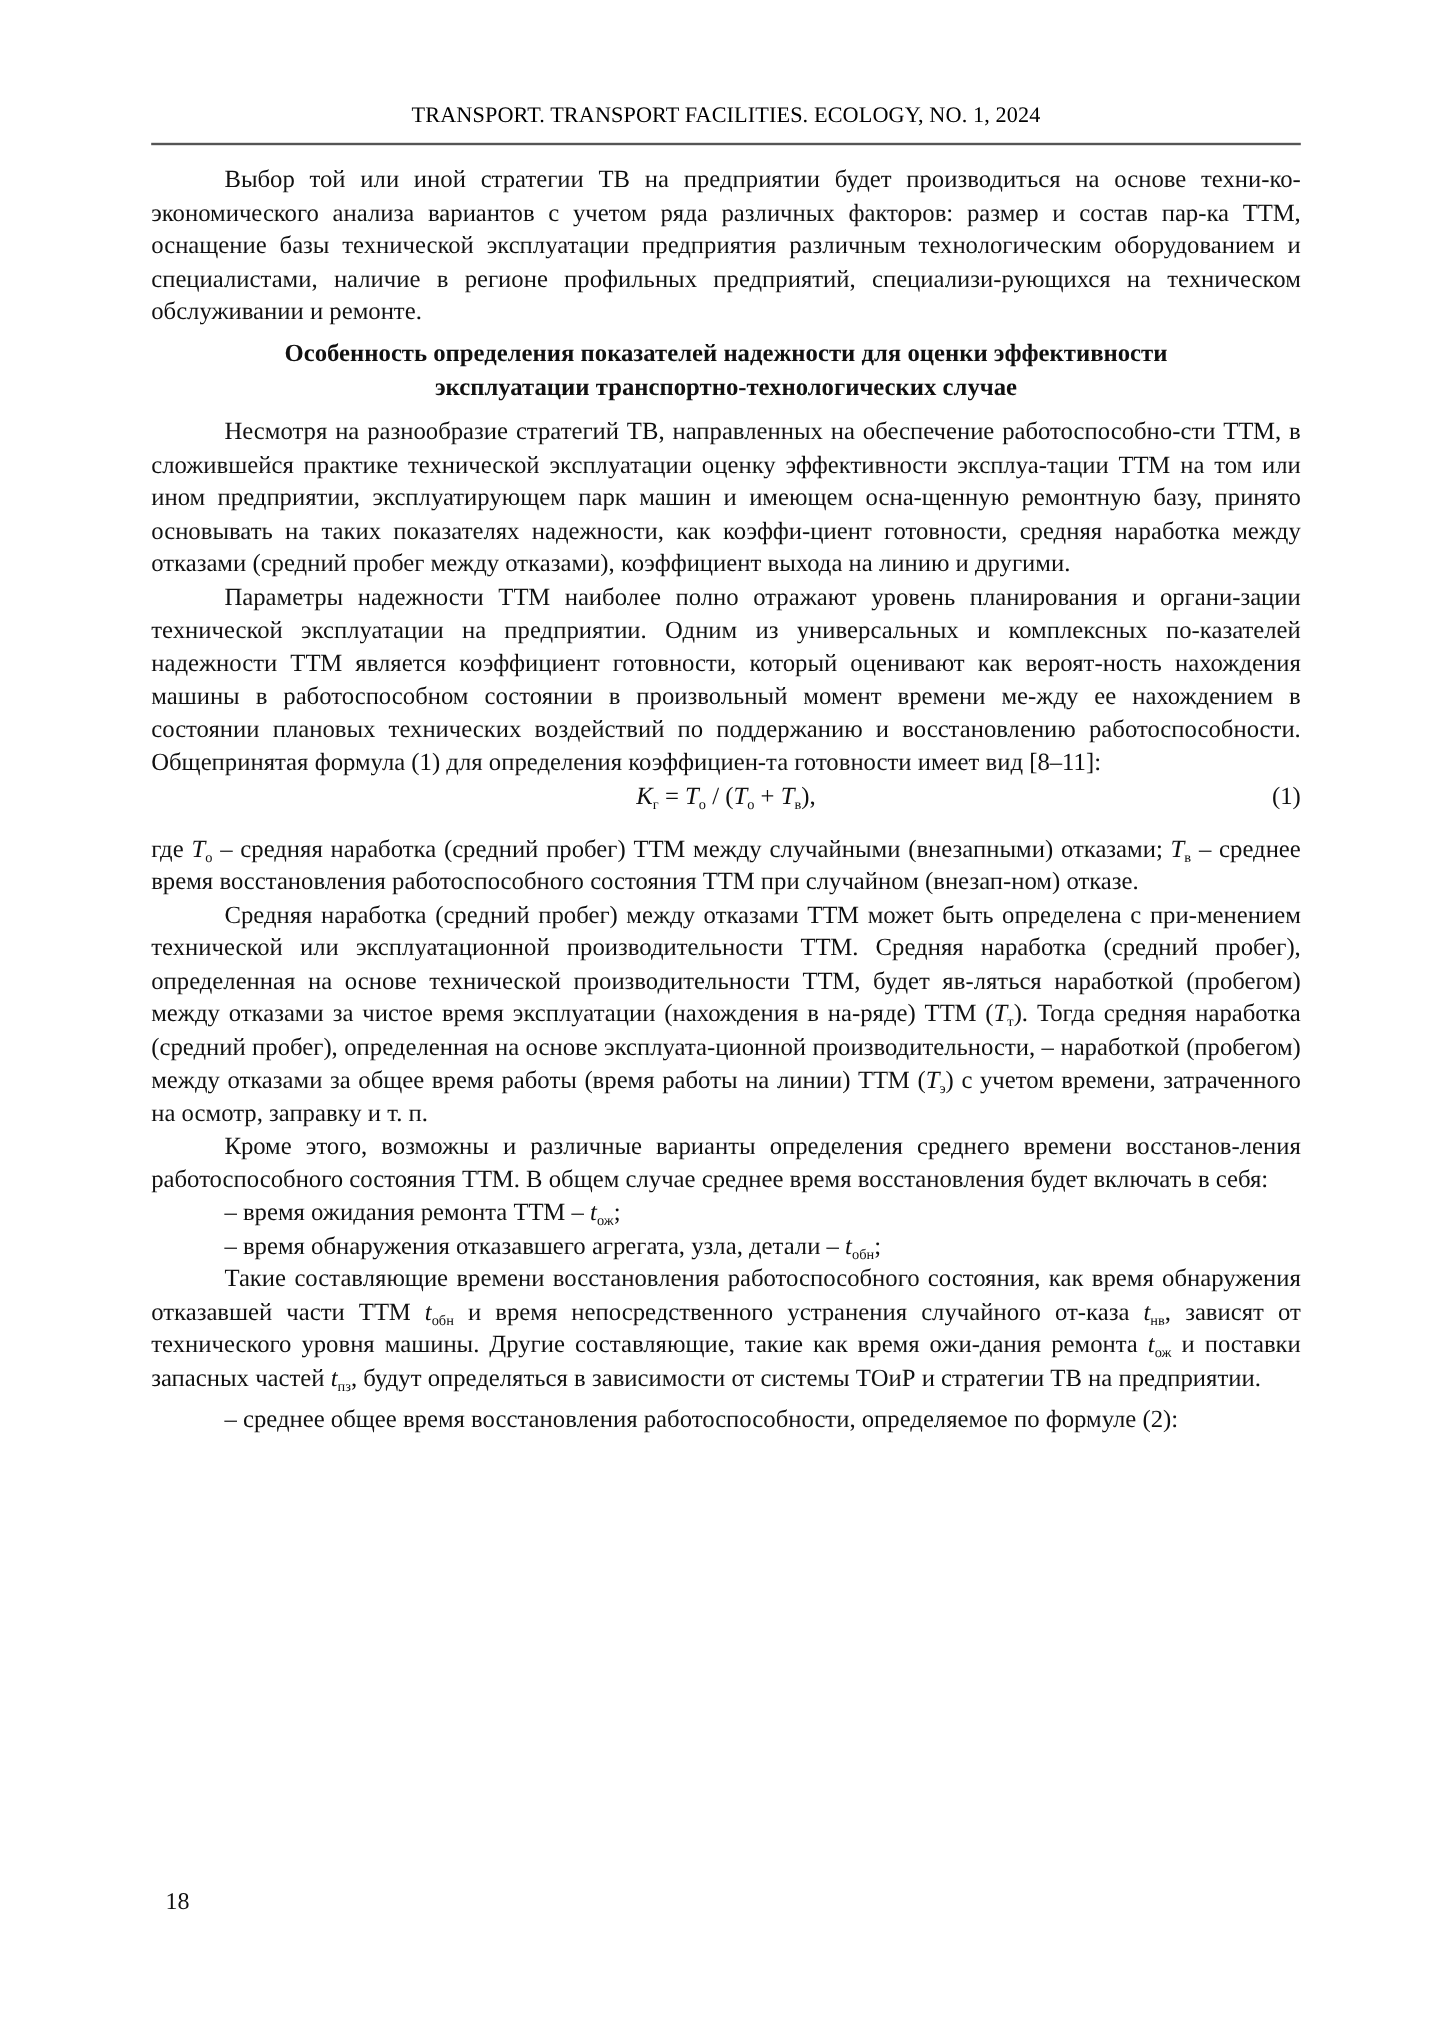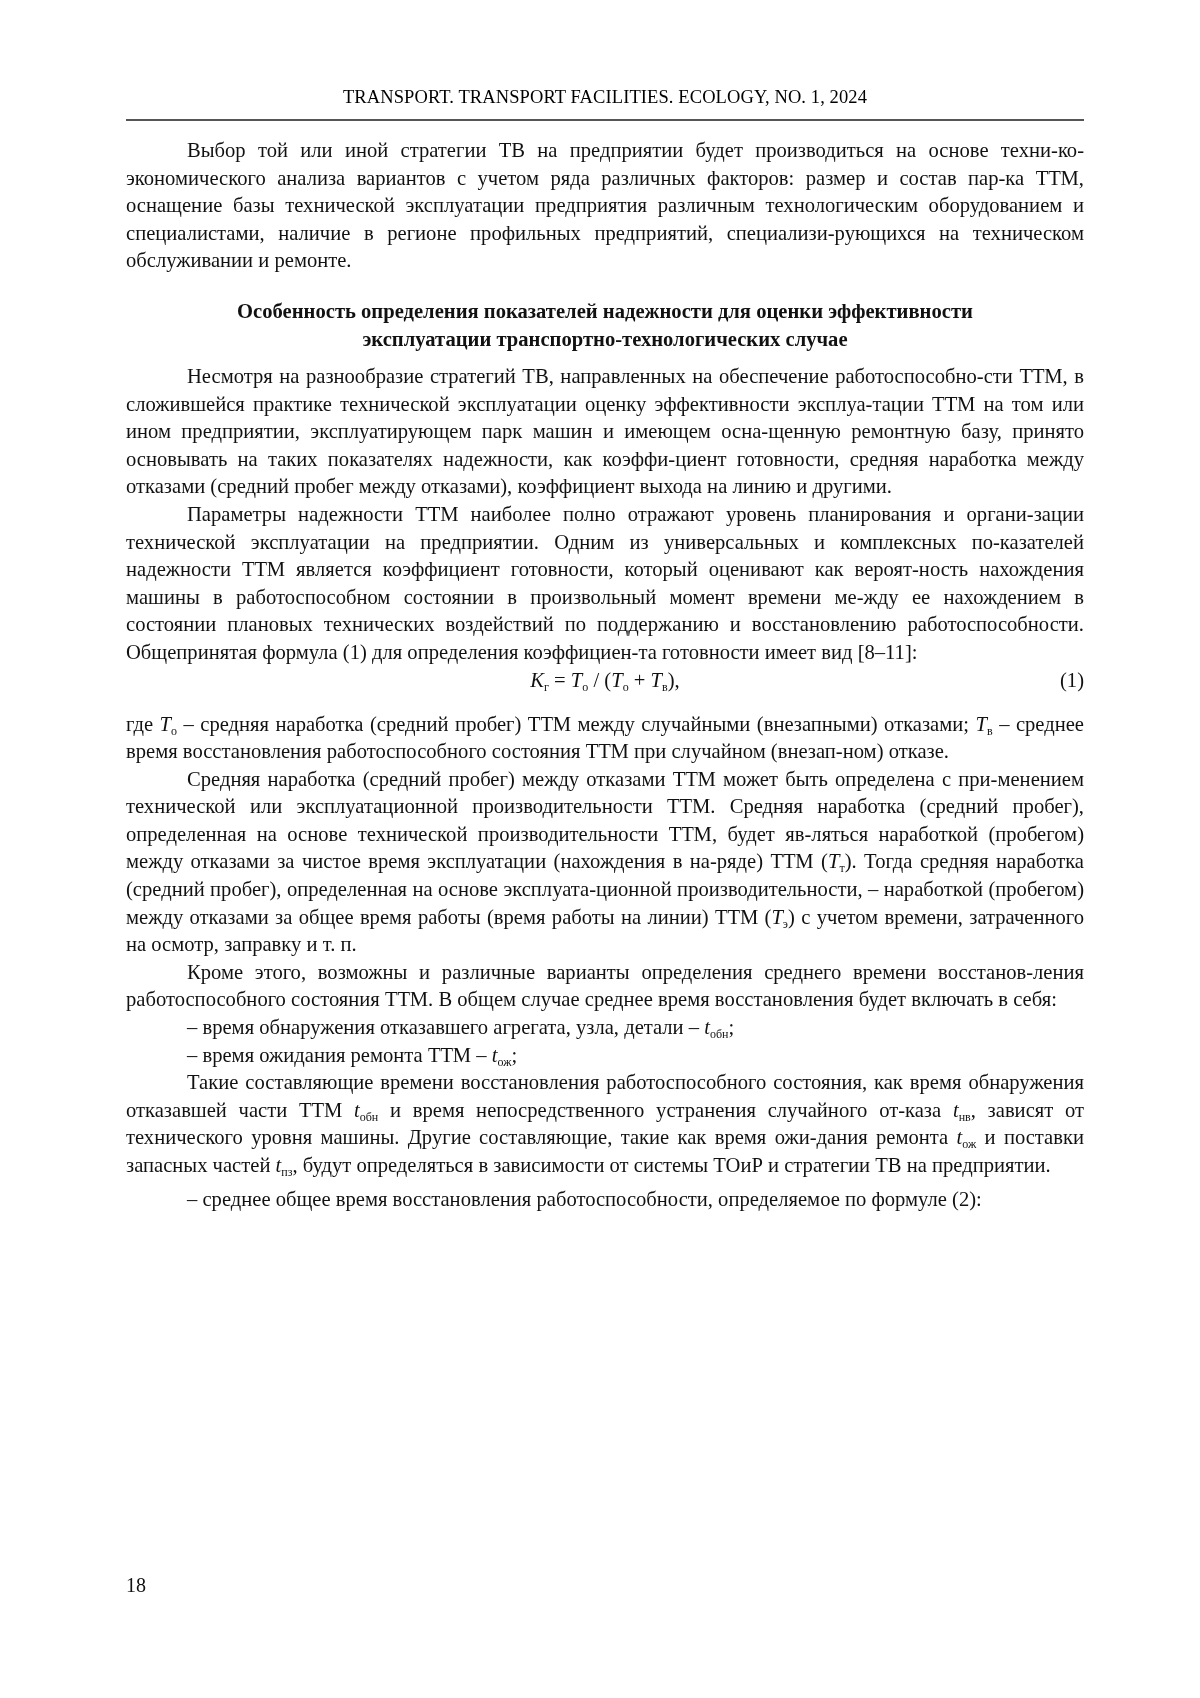--- a/index.html
+++ b/index.html
@@ -16,31 +16,31 @@
   .head-rule {
     position: absolute; top: 119px; left: 0; width: 100%; height: 0;
     border-top: 2px solid #555555;
   }
   .body { position: absolute; top: 137px; left: 0; width: 100%; }
   p { margin: 0; text-align: justify; text-align-last: left; hyphens: manual; }
   p.indent { text-indent: 61px; }
   p.item { text-indent: 61px; }
   h2.section-title {
     font-size: 20.6px; line-height: 28px; font-weight: bold; text-align: center;
-    margin: 22px 0 10px 0;
+    margin: 6px 0 10px 0;
   }
   .equation {
     display: flex; justify-content: center; position: relative;
     height: 44px; align-items: flex-start;
   }
   .eq-num { position: absolute; right: 0; }
   i { font-style: italic; }
   sub { font-size: 12px; line-height: 0; vertical-align: -4px; font-style: normal; }
   .page-number {
-    position: absolute; top: 1572px; left: 0; font-size: 20px;
+    position: absolute; top: 1572px; left: 12px; font-size: 20px;
   }
   .gap-sm { height: 6px; }
 </style>
 </head>
 <body>
 
 <div class="page">
 
   <div class="running-head">TRANSPORT. TRANSPORT FACILITIES. ECOLOGY, NO. 1, 2024</div>
   <div class="head-rule"></div>
@@ -69,24 +69,24 @@
       <span>где </span><i>T</i><sub>о</sub><span> – средняя наработка (средний пробег) ТТМ между случайными (внезапными) отказами; </span><i>T</i><sub>в</sub><span> – среднее время восстановления работоспособного состояния ТТМ при случайном (внезап-ном) отказе.</span>
     </p>
 
     <p class="indent">
       <span>Средняя наработка (средний пробег) между отказами ТТМ может быть определена с при-менением технической или эксплуатационной производительности ТТМ. Средняя наработка (средний пробег), определенная на основе технической производительности ТТМ, будет яв-ляться наработкой (пробегом) между отказами за чистое время эксплуатации (нахождения в на-ряде) ТТМ (</span><i>T</i><sub>т</sub><span>). Тогда средняя наработка (средний пробег), определенная на основе эксплуата-ционной производительности, – наработкой (пробегом) между отказами за общее время работы (время работы на линии) ТТМ (</span><i>T</i><sub>э</sub><span>) с учетом времени, затраченного на осмотр, заправку и т. п.</span>
     </p>
 
     <p class="indent">Кроме этого, возможны и различные варианты определения среднего времени восстанов-ления работоспособного состояния ТТМ. В общем случае среднее время восстановления будет включать в себя:</p>
 
     <p class="item">
-      <span>– время обнаружения отказавшего агрегата, узла, детали – </span><i>t</i><sub>обн</sub><span>;</span>
+      <span>– время ожидания ремонта ТТМ – </span><i>t</i><sub>ож</sub><span>;</span>
     </p>
     <p class="item">
-      <span>– время ожидания ремонта ТТМ – </span><i>t</i><sub>ож</sub><span>;</span>
+      <span>– время обнаружения отказавшего агрегата, узла, детали – </span><i>t</i><sub>обн</sub><span>;</span>
     </p>
 
     <p class="indent">
       <span>Такие составляющие времени восстановления работоспособного состояния, как время обнаружения отказавшей части ТТМ </span><i>t</i><sub>обн</sub><span> и время непосредственного устранения случайного от-каза </span><i>t</i><sub>нв</sub><span>, зависят от технического уровня машины. Другие составляющие, такие как время ожи-дания ремонта </span><i>t</i><sub>ож</sub><span> и поставки запасных частей </span><i>t</i><sub>пз</sub><span>, будут определяться в зависимости от системы ТОиР и стратегии ТВ на предприятии.</span>
     </p>
 
     <div class="gap-sm"></div>
 
 
     <p class="item">– среднее общее время восстановления работоспособности, определяемое по формуле (2):</p>

